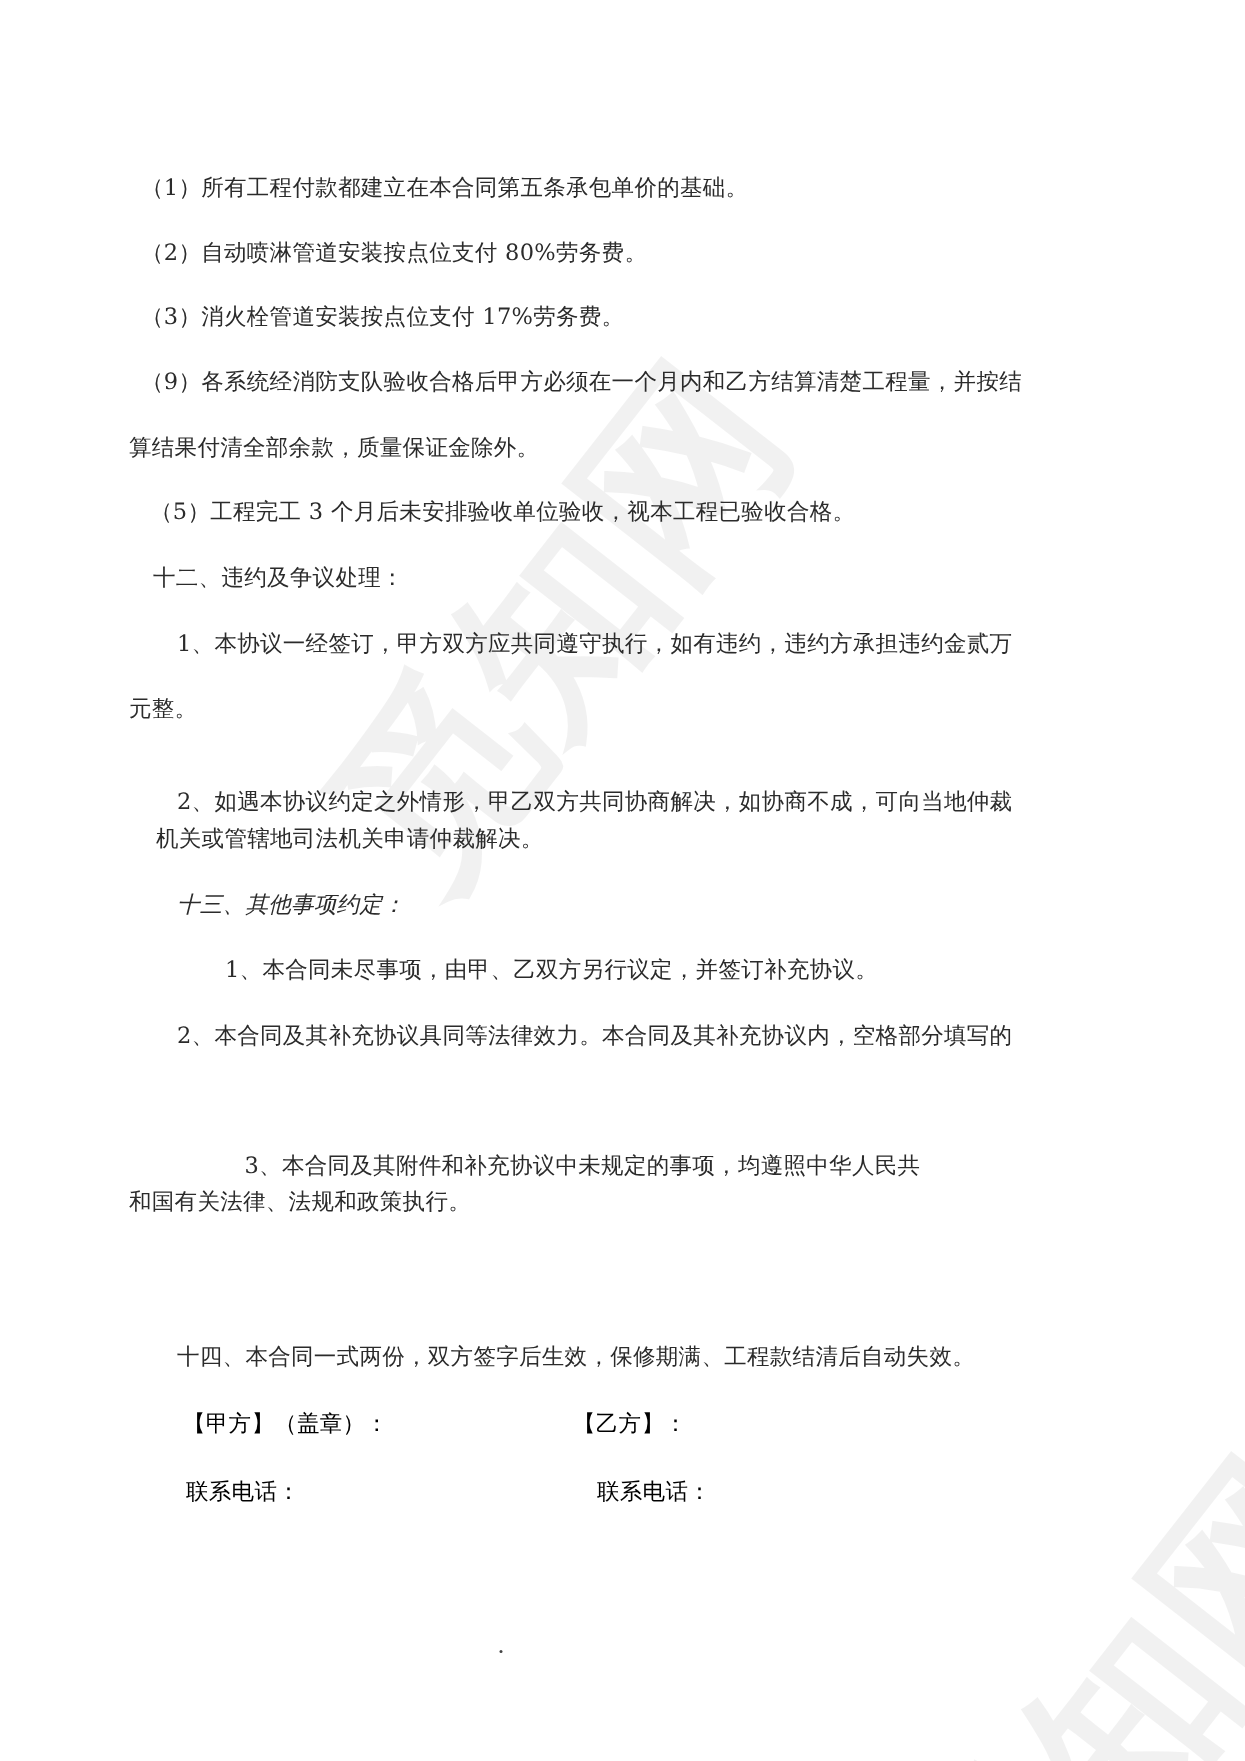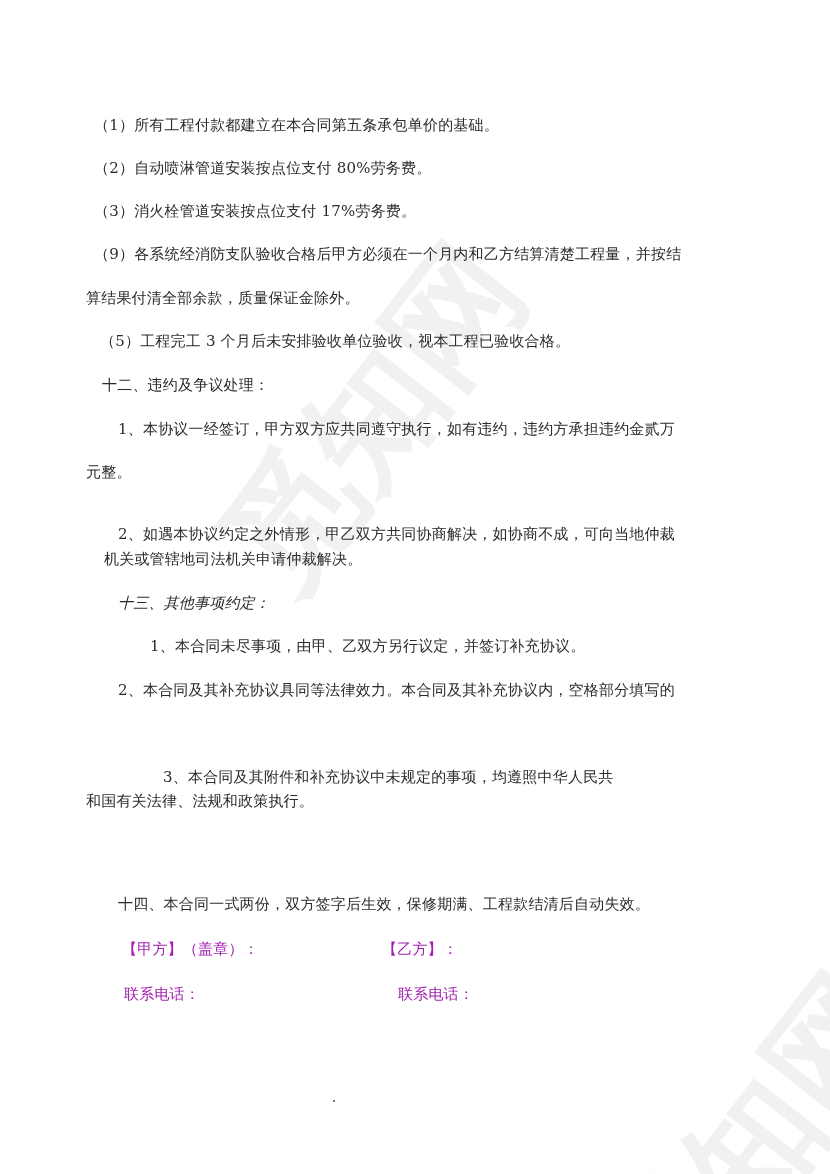--- a/index.html
+++ b/index.html
@@ -6,21 +6,21 @@
     body {
       width: 830px; height: 1174px; position: relative; overflow: hidden;
       font-family: "DejaVu Serif", "Liberation Serif", serif;
       color: #2b2b2b;
     }
     .page { position: absolute; left: 0; top: 0; width: 830px; height: 1174px; }
     .line {
       position: absolute; font-size: 15px; line-height: 22px; white-space: nowrap;
       letter-spacing: 0.2px;
     }
-    .sig { font-family: "DejaVu Sans", "Liberation Sans", sans-serif; color: #a21caf; }
+    .sig { font-family: "DejaVu Sans", "Liberation Sans", sans-serif; color: #000000; }
     .watermark {
       position: absolute; color: rgba(0,0,0,0.055);
       font-family: "DejaVu Sans", sans-serif; font-weight: bold;
       font-size: 130px; white-space: nowrap; pointer-events: none;
       transform: rotate(-52deg); transform-origin: center;
     }
     .dot { position: absolute; left: 333px; top: 1100px; width: 2px; height: 2px; background: #444; border-radius: 50%; }
   </style>
 </head>
 <body>

